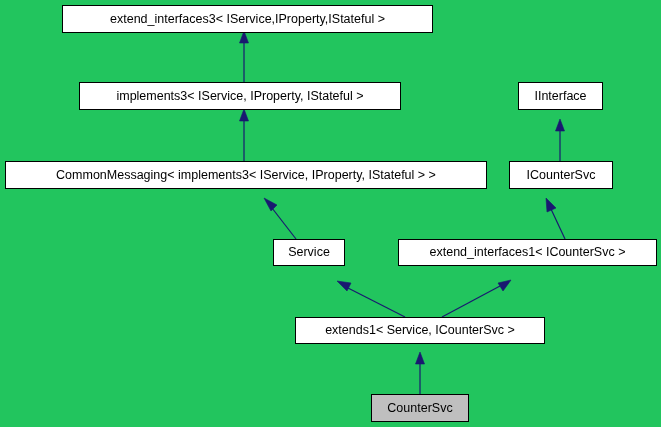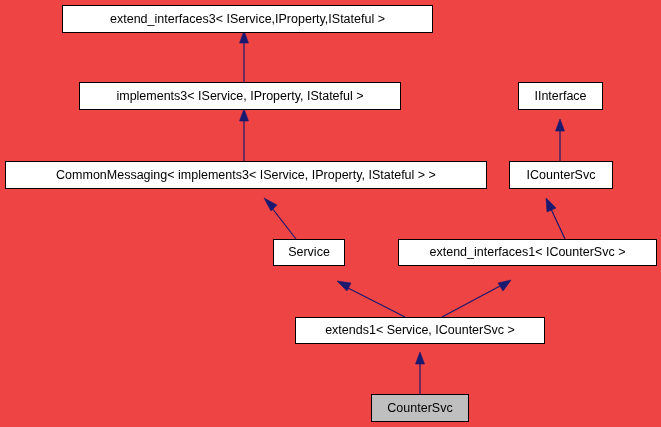--- a/index.html
+++ b/index.html
@@ -10,21 +10,21 @@
   body {
     width: 661px;
     height: 427px;
     font-family: "Liberation Sans", sans-serif;
     overflow: hidden;
   }
   #diagram-root {
     position: relative;
     width: 661px;
     height: 427px;
-    background: #ef4444;
+    background: #22c55e;
   }
   svg#uml-svg {
     position: absolute;
     top: 0;
     left: 0;
     width: 661px;
     height: 427px;
     display: block;
   }
   .uml-box rect {

